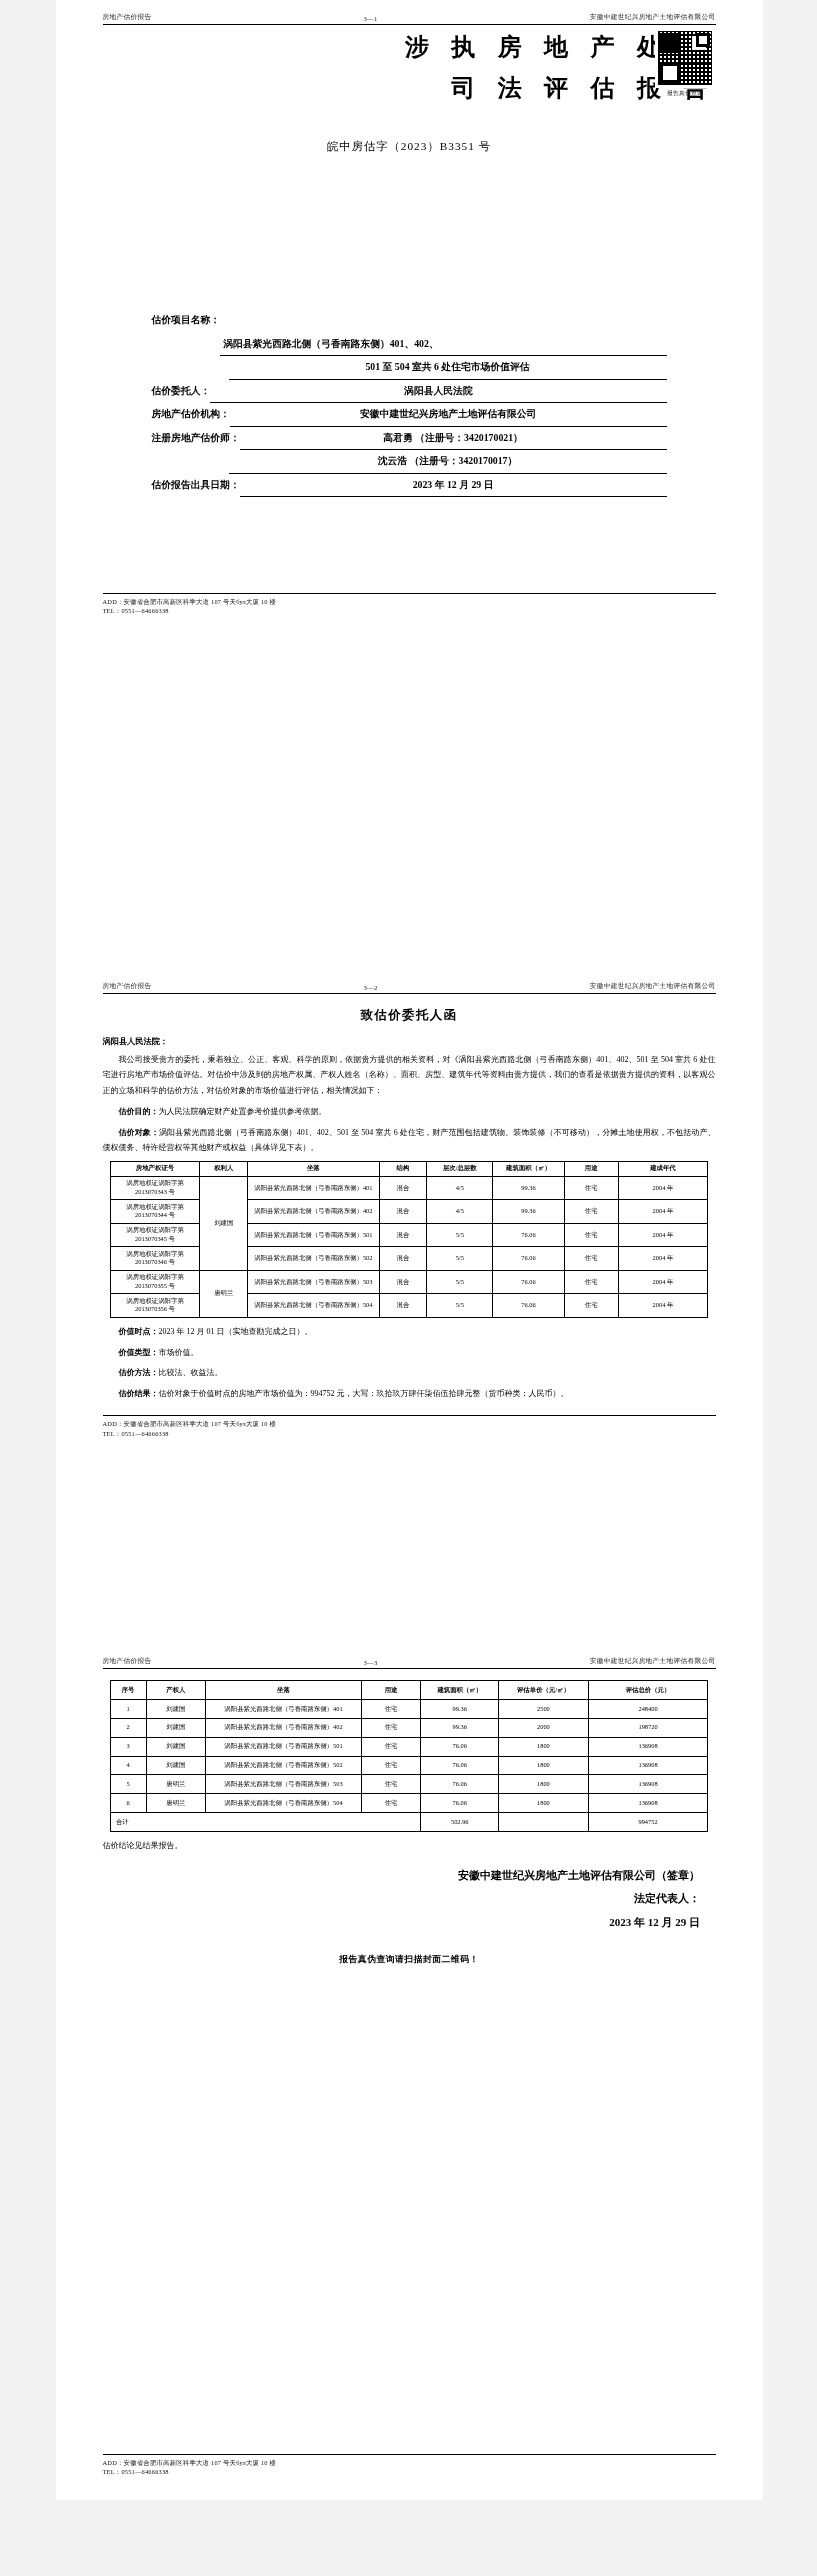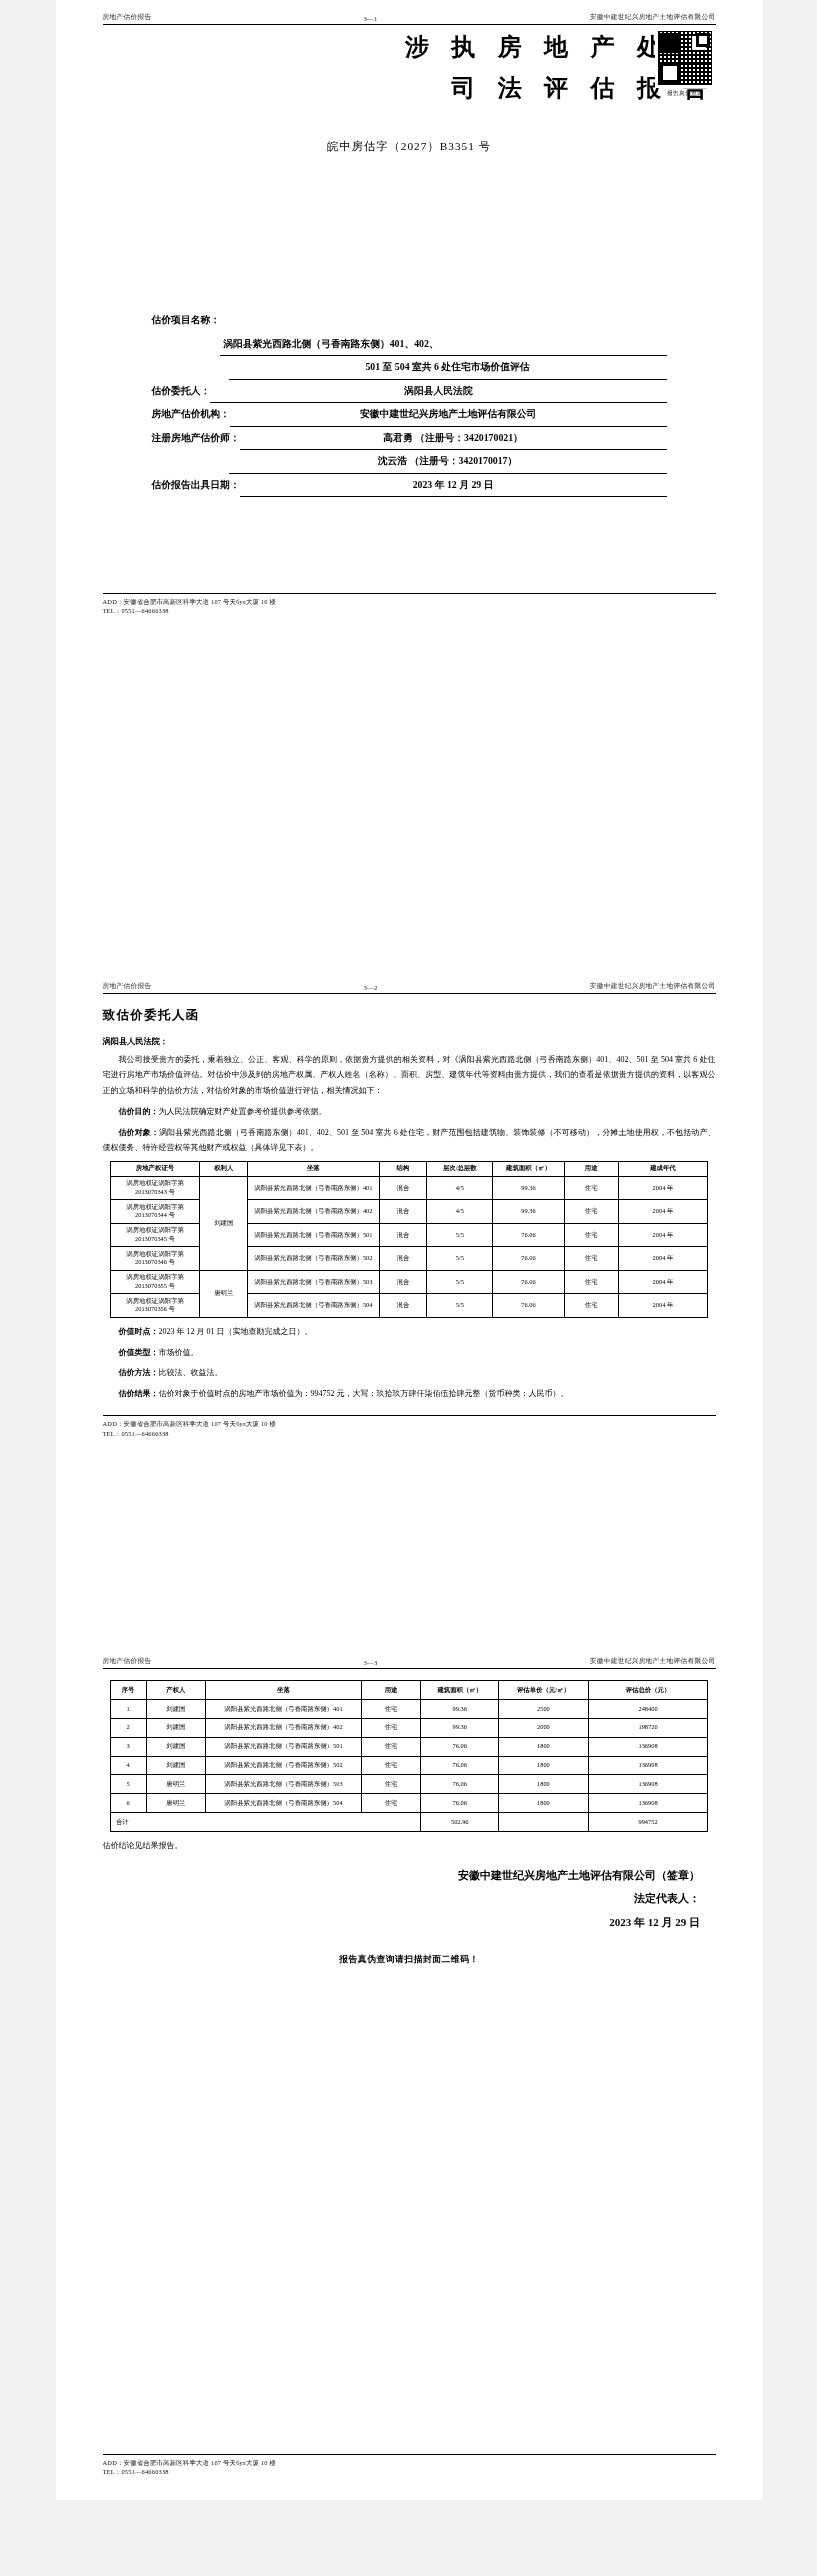--- a/index.html
+++ b/index.html
@@ -130,21 +130,21 @@
   .cf-cont {
     border-bottom: 0.7px solid #000;
     font-weight: bold;
     text-align: center;
     margin-left: 77px;
     padding-bottom: 0.5px;
   }
 
   
   .sec-title {
-    text-align: left;
+    text-align: center;
     font-size: 12.4px;
     font-weight: bold;
     letter-spacing: 1.5px;
     margin: 13.4px 0 11.3px 0;
   }
   .addressee {
     font-size: 8.2px;
     font-weight: bold;
     margin-bottom: 5.2px;
   }
@@ -229,21 +229,21 @@
           <span class="qr-corner-tr"></span>
         </div>
       <div class="qr-caption">报告真伪查询</div>
     </div>
 
     <div class="cover-title">
       <span>涉 执 房 地 产 处 置</span>
       <span class="l2">司 法 评 估 报 告</span>
     </div>
 
-    <div class="cover-code">皖中房估字（2027）B3351 号</div>
+    <div class="cover-code">皖中房估字（2023）B3351 号</div>
 
     <div class="cover-fields">
       <div class="cf-row">
         <span class="cf-label">估价项目名称：</span>
         <span class="cf-val left">涡阳县紫光西路北侧（弓香南路东侧）401、402、</span>
       </div>
       <div class="cf-cont">501 至 504 室共 6 处住宅市场价值评估</div>
 
       <div class="cf-row">
         <span class="cf-label">估价委托人：</span>

